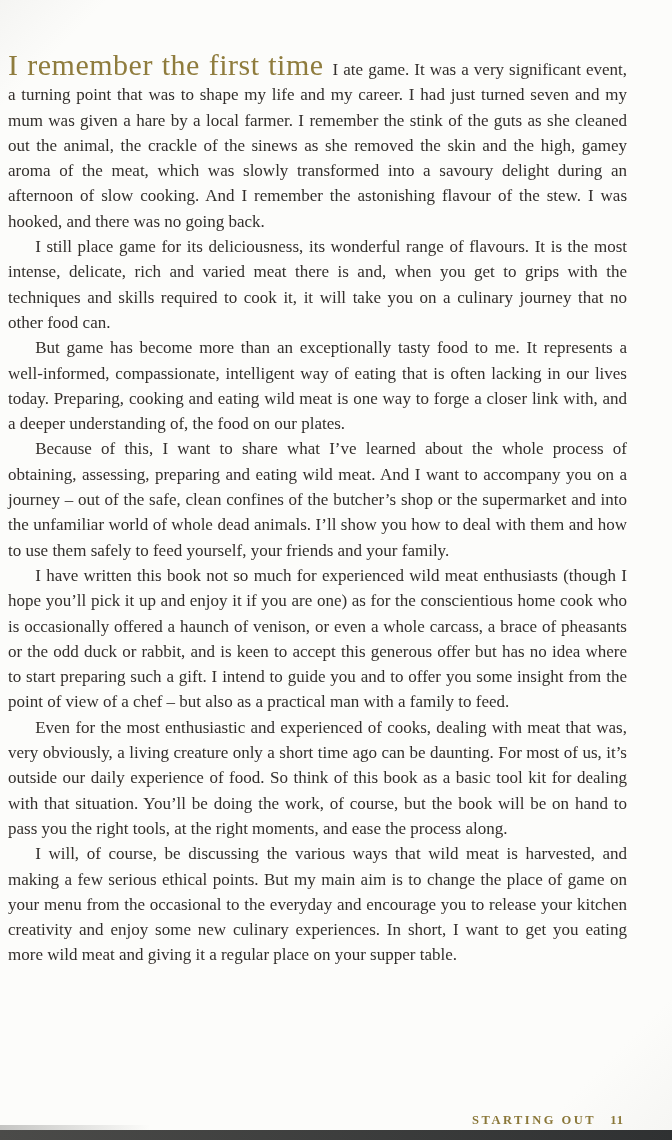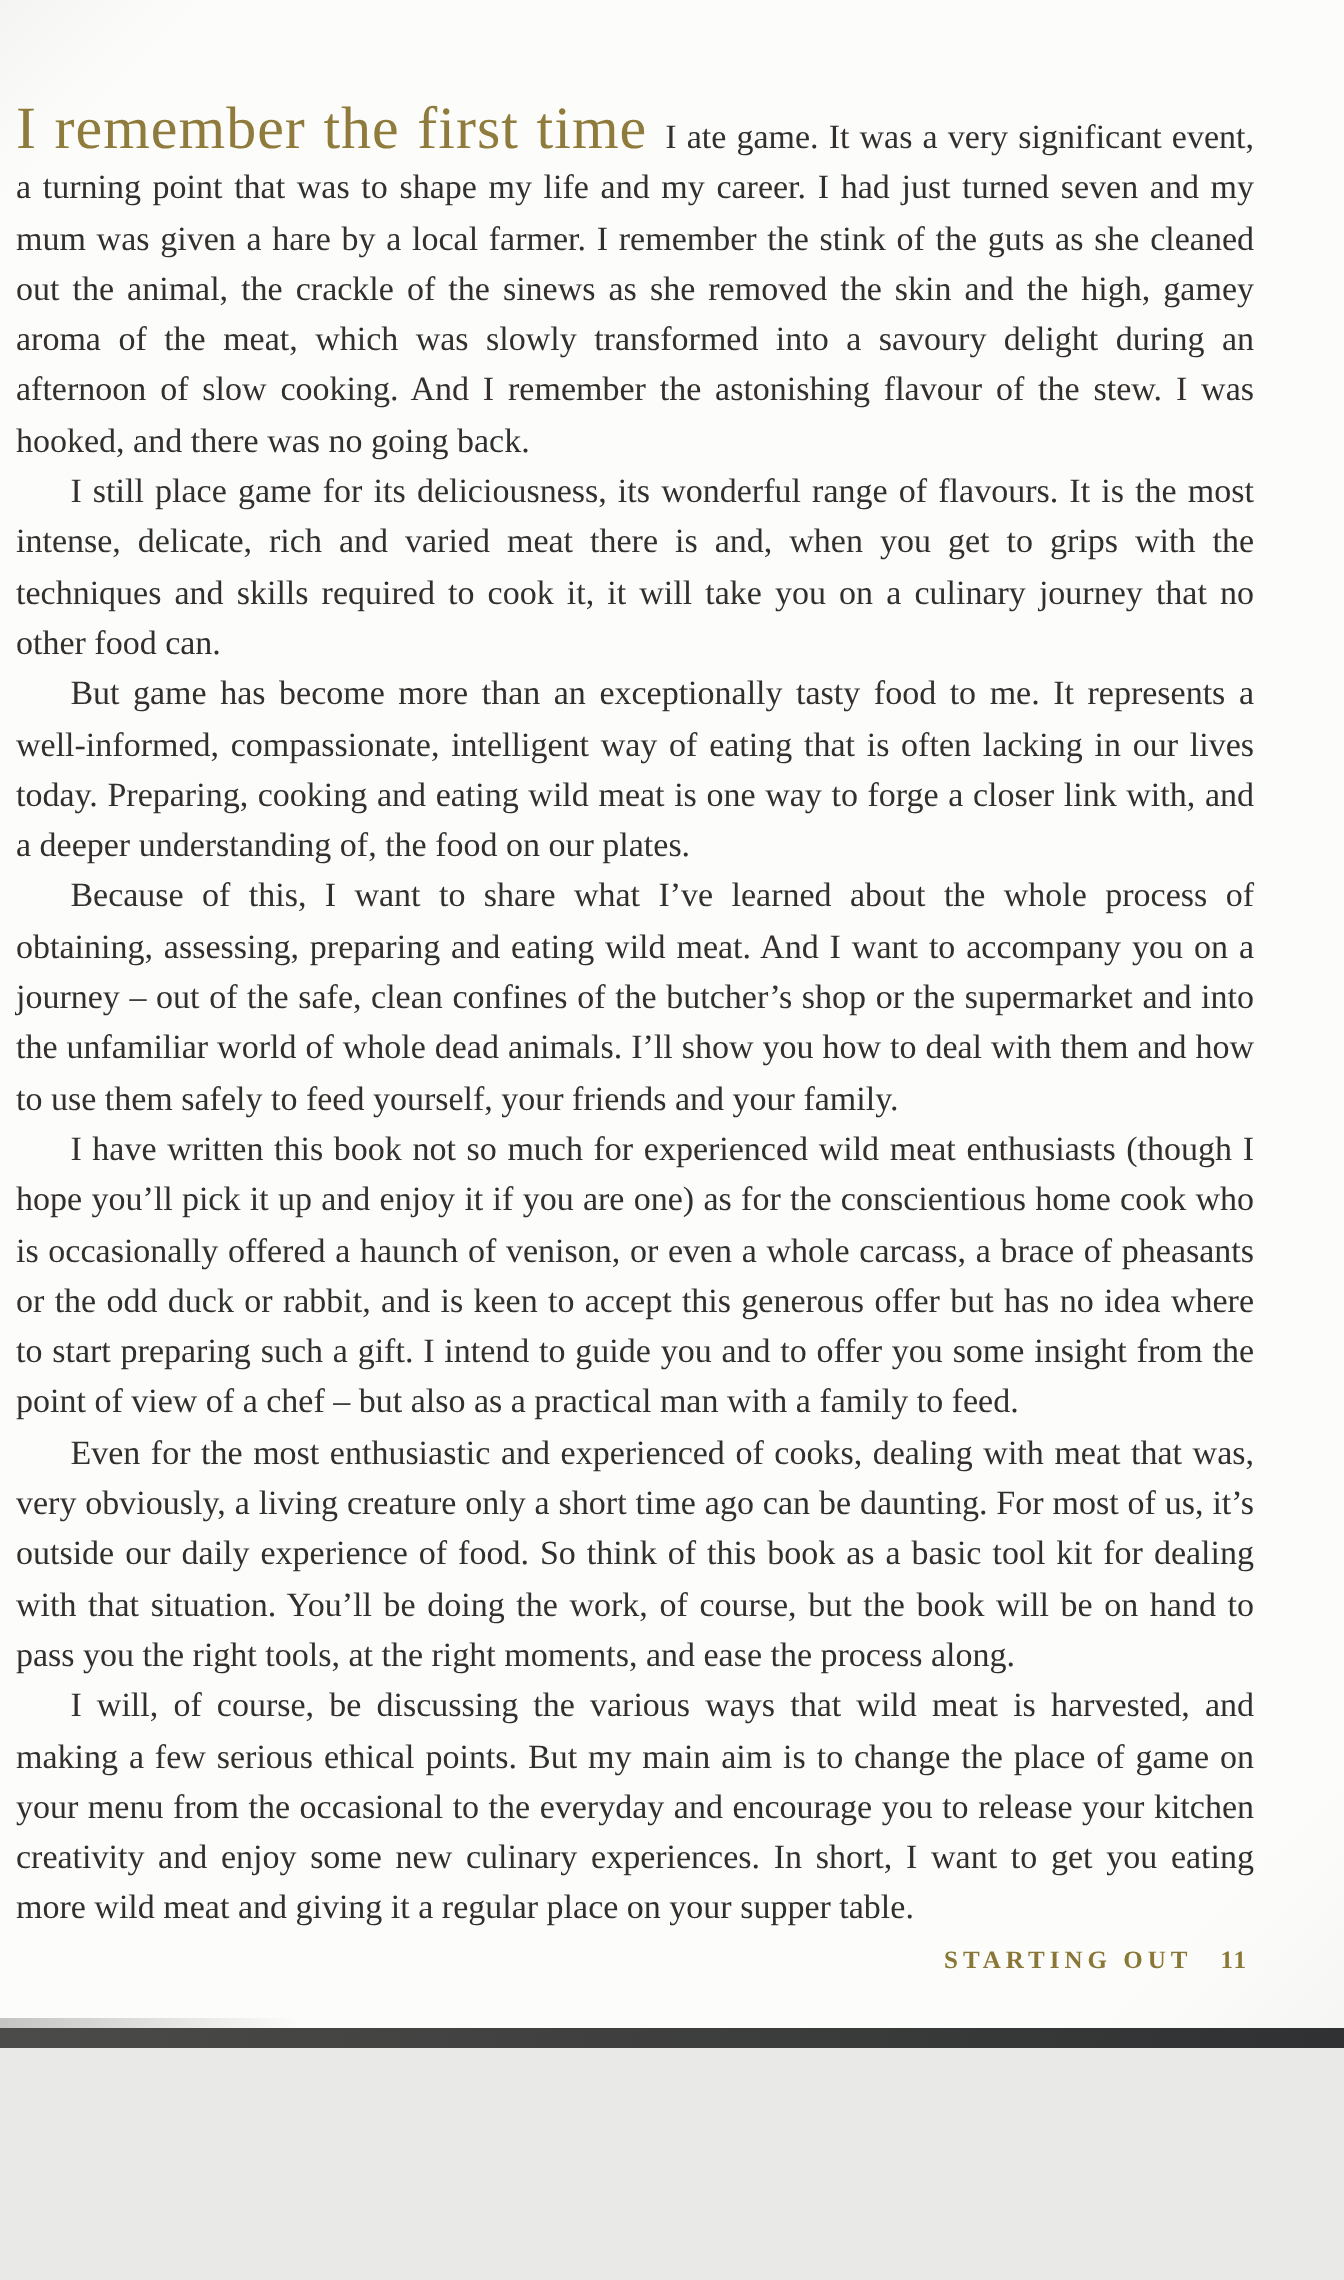--- a/index.html
+++ b/index.html
@@ -3,21 +3,21 @@
 <meta charset="utf-8">
 <style>
   html, body {
     margin: 0;
     padding: 0;
     background: #e9e9e7;
   }
   .page {
     position: relative;
     width: 672px;
-    height: 1024px;
+    height: 1140px;
     margin: 0 auto;
     background: #fcfcfa;
     background-image: linear-gradient(135deg, rgba(230,230,228,0.35) 0%, rgba(252,252,250,0) 6%),
                       linear-gradient(315deg, rgba(235,235,233,0.4) 0%, rgba(252,252,250,0) 8%);
     overflow: hidden;
     font-family: "Liberation Serif", "DejaVu Serif", serif;
   }
   .content {
     padding: 50px 45px 0 8px;
     color: #332f2c;
@@ -35,21 +35,21 @@
   .heading {
     font-size: 30px;
     line-height: 1;
     color: #8f7c3d;
     padding-right: 9px;
     letter-spacing: 0.5px;
   }
   .footer {
     position: absolute;
     right: 48px;
-    bottom: 36px;
+    bottom: 12px;
     color: #8a7738;
     font-size: 12.5px;
     font-weight: bold;
     letter-spacing: 2.5px;
     margin-top: 14px;
   }
   .footer .pagenum {
     margin-left: 14px;
     letter-spacing: 1px;
   }

